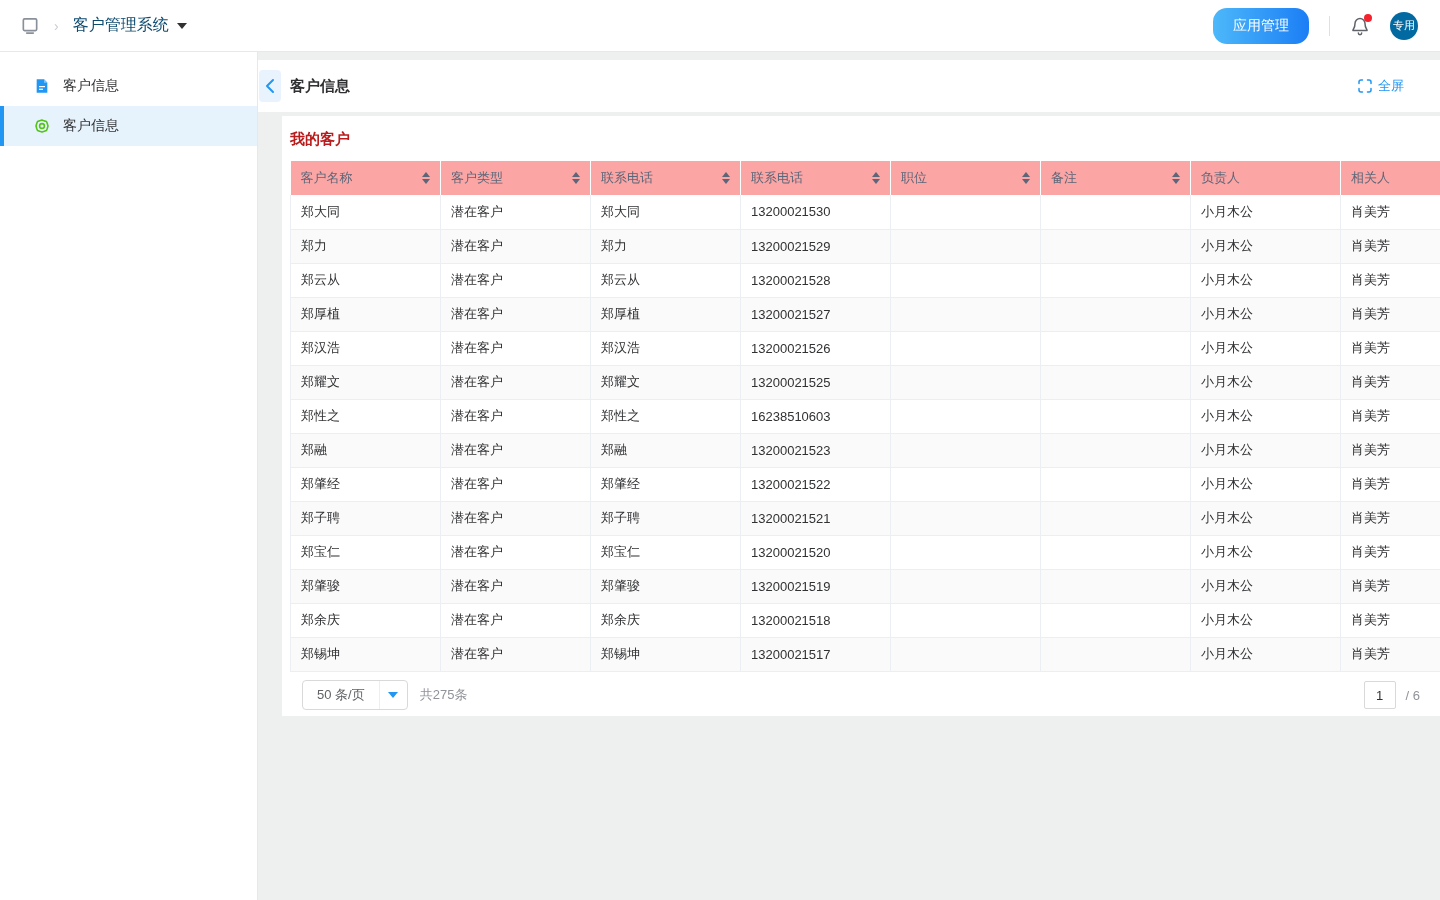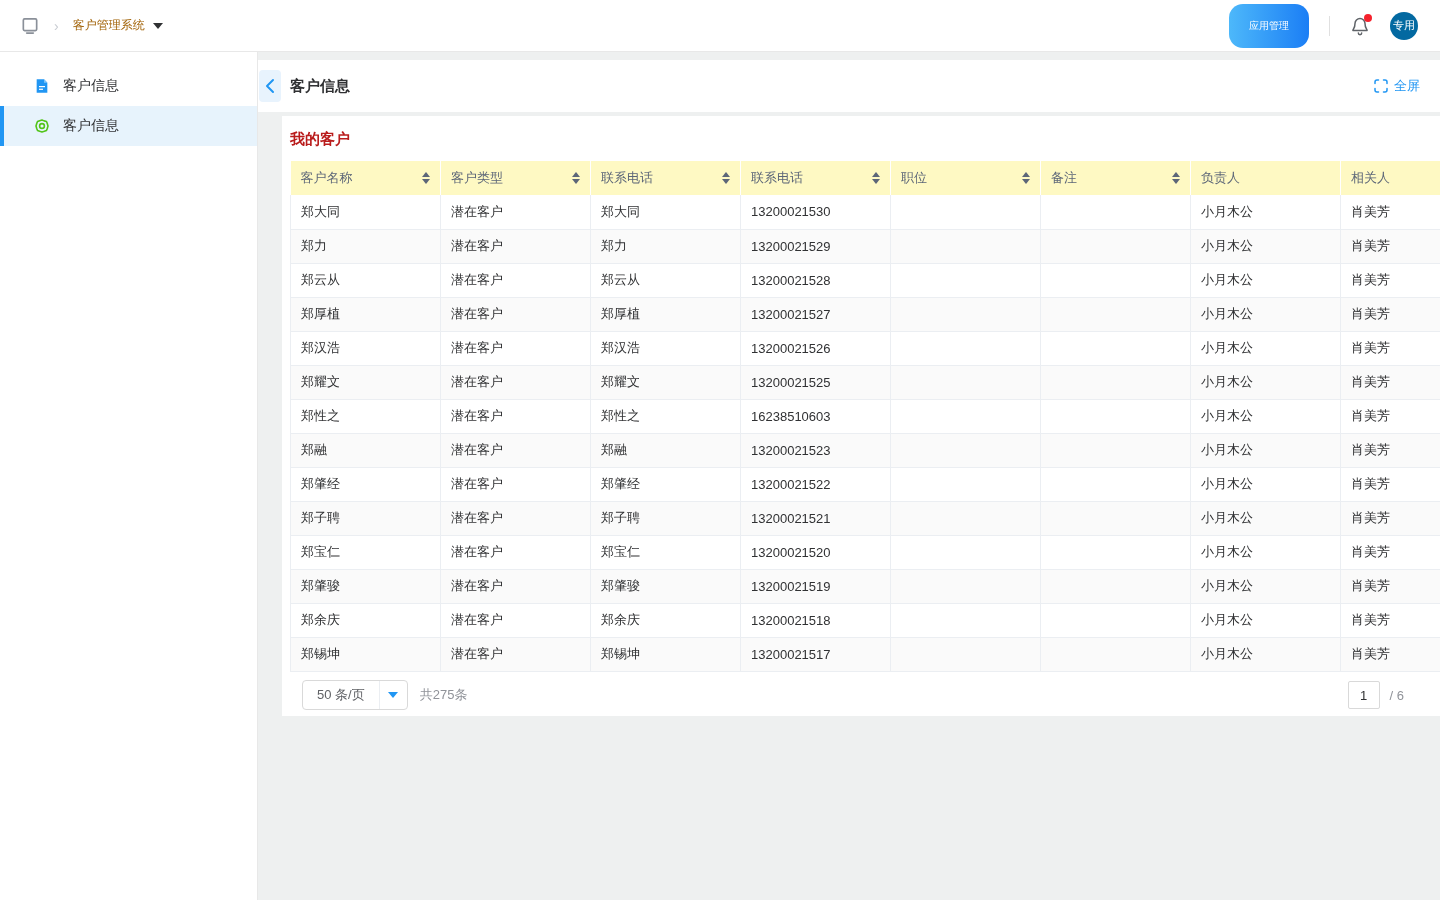--- a/index.html
+++ b/index.html
@@ -3,26 +3,26 @@
 <meta charset="utf-8">
 <style>
   * { margin:0; padding:0; box-sizing:border-box; }
   html,body { width:1440px; height:900px; overflow:hidden; background:#fff;
     font-family:"Liberation Sans","DejaVu Sans",sans-serif; color:#303133; }
 
   
   .topbar { height:52px; display:flex; align-items:center; padding:0 22px 0 20px;
     background:#fff; border-bottom:1px solid #e8e8e8; }
   .crumb-sep { color:#c8ccd2; font-size:14px; margin:0 14px; }
-  .app-title { font-size:12px; font-weight:500; color:#a16207; margin-right:8px; }
+  .app-title { font-size:16px; font-weight:500; color:#0c4a6e; margin-right:8px; }
   .caret-down { width:0; height:0; border-left:5px solid transparent; border-right:5px solid transparent;
     border-top:6px solid #303133; display:inline-block; }
   .topbar-spacer { flex:1; }
-  .manage-btn { height:44px; padding:0 20px; border:none; border-radius:14px; cursor:pointer;
-    background:linear-gradient(90deg,#4db8fa,#1b7ef5); color:#fff; font-size:10px;
+  .manage-btn { height:36px; padding:0 20px; border:none; border-radius:14px; cursor:pointer;
+    background:linear-gradient(90deg,#4db8fa,#1b7ef5); color:#fff; font-size:14px;
     font-family:inherit; display:flex; align-items:center; }
   .topbar-divider { width:1px; height:20px; background:#e0e0e0; margin:0 20px; }
   .bell-wrap { position:relative; width:20px; height:20px; cursor:pointer; }
   .bell-dot { position:absolute; top:-2px; right:-2px; width:8px; height:8px; border-radius:50%;
     background:#f5222d; }
   .avatar { width:28px; height:28px; border-radius:50%; background:#0369a1; color:#fff;
     font-size:11px; display:flex; align-items:center; justify-content:center; margin-left:20px;
     cursor:pointer; }
 
   
@@ -43,43 +43,43 @@
   .menu-item.active::before { content:""; position:absolute; left:0; top:0; bottom:0; width:4px;
     background:#2196f3; }
 
   
   .page-head { height:52px; background:#fff; display:flex; align-items:center; }
   .back-btn { width:22px; height:32px; margin-left:1px; border-radius:4px; background:#e8f3fd;
     display:flex; align-items:center; justify-content:center; cursor:pointer; flex-shrink:0; }
   .page-title { font-size:15px; font-weight:bold; margin-left:9px; color:#303133; }
   .page-head-spacer { flex:1; }
   .fullscreen { display:flex; align-items:center; gap:6px; color:#2196f3; font-size:13px;
-    margin-right:20px; cursor:pointer; }
+    margin-right:36px; cursor:pointer; }
 
   
   .card { margin:4px 0 0 24px; height:600px; background:#fff; padding:12px 0 0 8px; overflow:hidden; }
   .card-title { font-size:15px; font-weight:bold; color:#b91c1c; padding:2px 0 12px 0; }
   .table-clip { overflow:hidden; width:100%; }
   table { border-collapse:collapse; table-layout:fixed; width:1200px; font-size:13px; }
   col { width:150px; }
-  th { height:34px; background:#fef9c3; color:#5c6678; font-weight:400; text-align:left;
+  th { height:34px; background:#fca5a5; color:#5c6678; font-weight:400; text-align:left;
     padding:0 10px; border-right:1px solid #fff; position:relative; cursor:pointer; }
   th:last-child { border-right:none; }
   .sort { position:absolute; right:10px; top:50%; transform:translateY(-50%); display:flex;
     flex-direction:column; gap:2px; cursor:pointer; }
   .tri { width:0; height:0; border-left:4px solid transparent; border-right:4px solid transparent; display:block; }
   .tri.up { border-bottom:5px solid #5c6678; }
   .tri.down { border-top:5px solid #5c6678; }
   td { height:34px; padding:0 10px; border-bottom:1px solid #ebeef2; border-right:1px solid #ebeef2;
     color:#303133; white-space:nowrap; overflow:hidden; }
   td:first-child { border-left:1px solid #ebeef2; }
   tbody tr:nth-child(even) { background:#fafafa; }
 
   
-  .pager { height:47px; display:flex; align-items:center; padding:0 36px 0 12px; }
+  .pager { height:47px; display:flex; align-items:center; padding:0 20px 0 12px; }
   .size-select { display:flex; align-items:center; height:30px; border:1px solid #d9d9d9;
     border-radius:4px; background:#fff; cursor:pointer; }
   .size-label { padding:0 14px; font-size:13px; color:#606266; }
   .size-caret-box { width:28px; height:100%; border-left:1px solid #ebeef2; display:flex;
     align-items:center; justify-content:center; }
   .caret-blue { width:0; height:0; border-left:5px solid transparent; border-right:5px solid transparent;
     border-top:6px solid #2196f3; }
   .total-text { margin-left:12px; font-size:13px; color:#909399; }
   .pager-spacer { flex:1; }
   .page-input { width:32px; height:28px; border:1px solid #d9d9d9; border-radius:2px; text-align:center;

